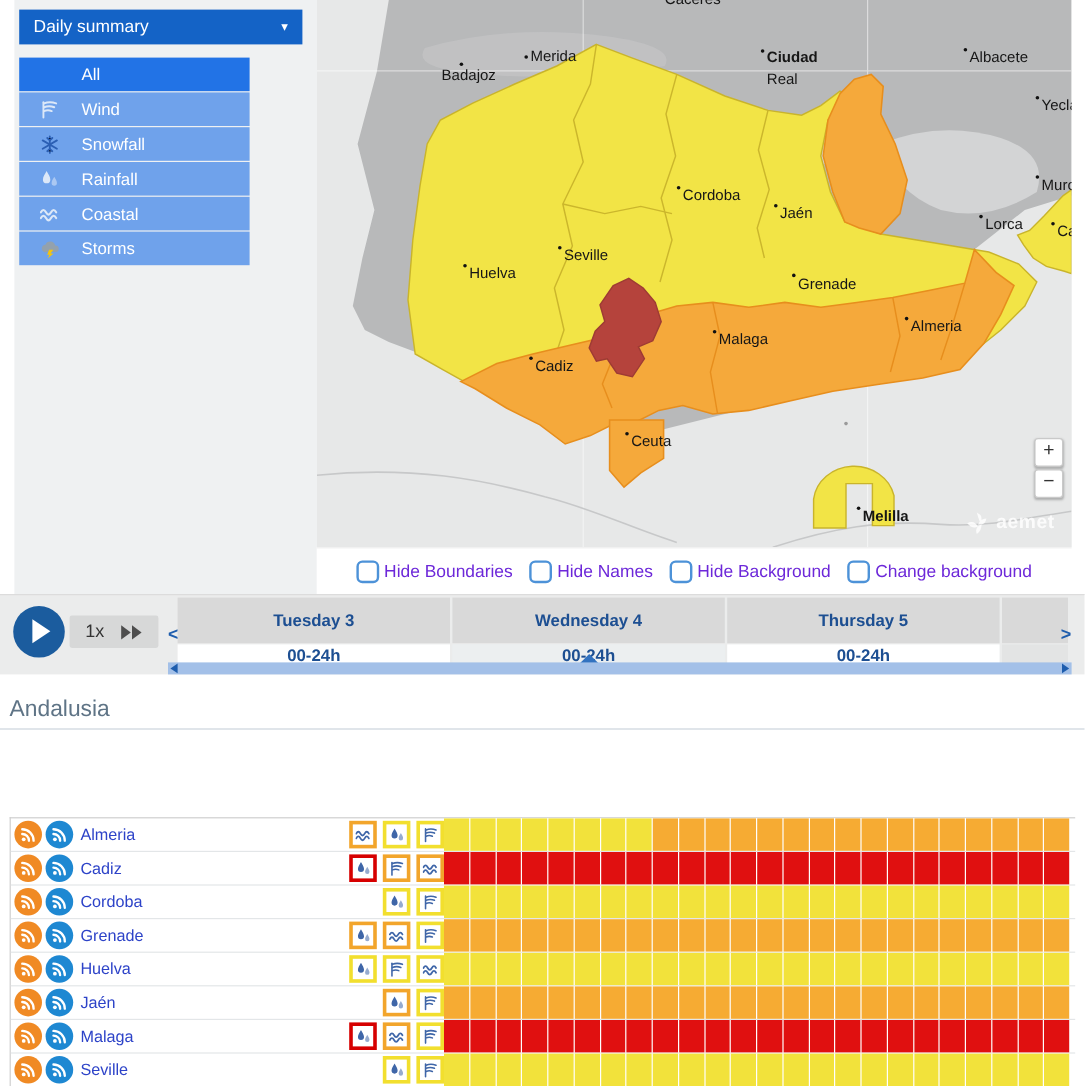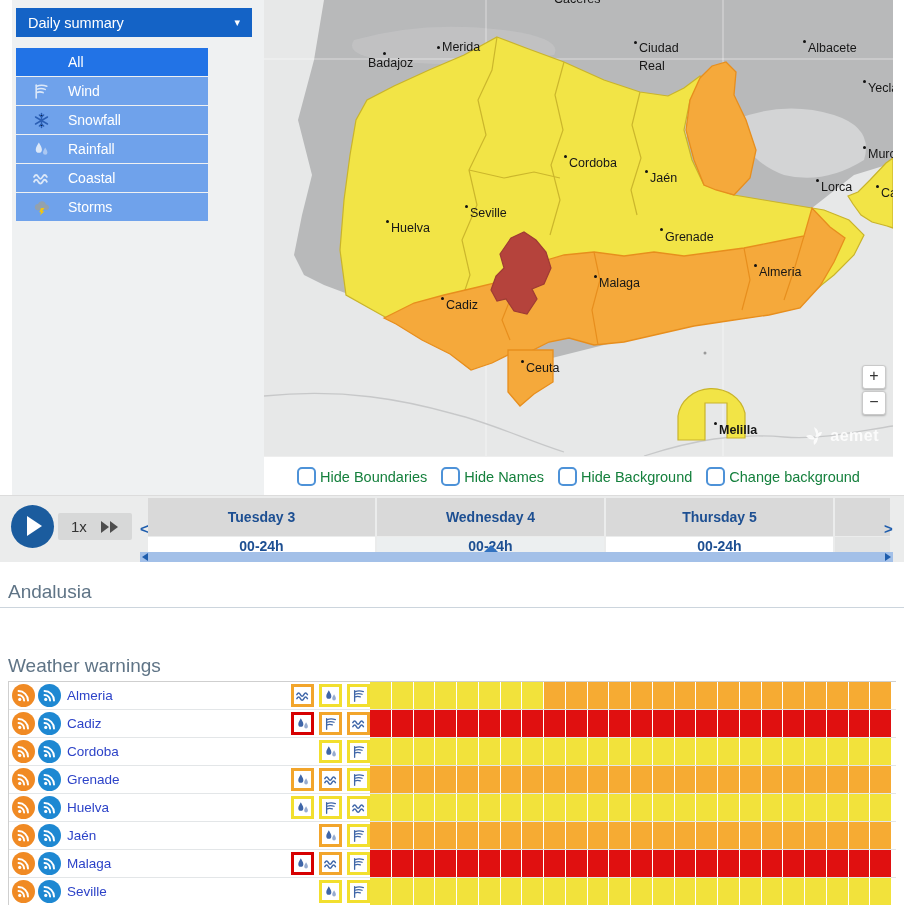--- a/index.html
+++ b/index.html
@@ -24,21 +24,21 @@
   .city .dot{position:absolute;width:3px;height:3px;background:#111;border-radius:50%;}
   .zoomctl{position:absolute;right:9px;top:365px;width:22px;}
   .zbtn{width:22px;height:22px;background:#fff;border:1px solid #c9c9c9;border-radius:3px;margin-bottom:2px;
         font-size:16px;line-height:20px;text-align:center;color:#333;cursor:pointer;box-shadow:0 1px 2px rgba(0,0,0,.25);}
   .attrib{position:absolute;right:14px;bottom:8px;color:#fff;opacity:.85;font-weight:bold;
           font-size:16px;display:flex;align-items:center;letter-spacing:.5px;}
   .attrib .swirl{width:24px;height:24px;margin-right:4px;}
   
   .opt-row{position:absolute;left:264px;top:456px;width:629px;height:39px;background:#fff;
            display:flex;align-items:center;justify-content:center;border-top:1px solid #eee;}
-  .opt{display:flex;align-items:center;margin:0 7px;font-size:14.5px;color:#15803d;}
+  .opt{display:flex;align-items:center;margin:0 7px;font-size:14.5px;color:#6d28d9;}
   .cbx{width:15px;height:15px;border:2px solid #4d92d8;border-radius:5px;background:#fff;margin-right:4px;cursor:pointer;}
   
   .timeline{position:absolute;left:0;top:495px;width:904px;height:66px;background:#ebecec;border-top:1px solid #dcdcdc;}
   .play-wrap{position:absolute;left:0;top:0;width:140px;height:66px;}
   .play-btn{position:absolute;left:11px;top:9px;width:43px;height:43px;border-radius:50%;background:#1b5c9e;cursor:pointer;}
   .play-btn:after{content:"";position:absolute;left:16px;top:11px;border-left:15px solid #fff;
                   border-top:10px solid transparent;border-bottom:10px solid transparent;}
   .speed{position:absolute;left:58px;top:17px;width:74px;height:27px;background:#d7d8d8;border-radius:2px;
          display:flex;align-items:center;}
   .speed .spd{margin-left:13px;font-size:15px;color:#333;}
@@ -203,21 +203,21 @@
 
       <path d="M244,350 H289 V382 L270,394 256,406 244,392 Z" fill="#f5a93b" stroke="#e78e1d" stroke-width="1.3"></path>
 
       <path d="M414,440 414,416 A34 31 0 0 1 481,413 L481,438 463,438 463,403 441,403 441,440 Z" fill="#f2e446" stroke="#c9b42b" stroke-width="1.2"></path>
       <circle cx="441" cy="353" r="1.5" fill="#9a9a9a"></circle>
     </svg>
     <div id="cities">
         <div class="city" style="left: 290px; top: -8px;">Caceres</div>
         <div class="city" style="left: 104px; top: 56px;">Badajoz<div class="dot" style="left: 15px; top: -4px;"></div></div>
         <div class="city" style="left: 178px; top: 40px;">Merida<div class="dot" style="left: -5px; top: 6px;"></div></div>
-        <div class="city" style="left: 375px; top: 41px;">Ciudad<div class="dot" style="left: -5px; top: 0px;"></div></div>
+        <div class="city" style="left: 375px; top: 41px; font-weight: bold;">Ciudad<div class="dot" style="left: -5px; top: 0px;"></div></div>
         <div class="city" style="left: 375px; top: 59px;">Real</div>
         <div class="city" style="left: 544px; top: 41px;">Albacete<div class="dot" style="left: -5px; top: -1px;"></div></div>
         <div class="city" style="left: 604px; top: 81px;">Yecla<div class="dot" style="left: -5px; top: -1px;"></div></div>
         <div class="city" style="left: 604px; top: 147px;">Murcia<div class="dot" style="left: -5px; top: -1px;"></div></div>
         <div class="city" style="left: 557px; top: 180px;">Lorca<div class="dot" style="left: -5px; top: -1px;"></div></div>
         <div class="city" style="left: 617px; top: 186px;">Cartagena<div class="dot" style="left: -5px; top: -1px;"></div></div>
         <div class="city" style="left: 305px; top: 156px;">Cordoba<div class="dot" style="left: -5px; top: -1px;"></div></div>
         <div class="city" style="left: 386px; top: 171px;">Jaén<div class="dot" style="left: -5px; top: -1px;"></div></div>
         <div class="city" style="left: 206px; top: 206px;">Seville<div class="dot" style="left: -5px; top: -1px;"></div></div>
         <div class="city" style="left: 127px; top: 221px;">Huelva<div class="dot" style="left: -5px; top: -1px;"></div></div>
@@ -296,21 +296,20 @@
       </div>
     <span class="tl-arrow next">&gt;</span>
     <div class="tl-scroll">
         <span class="sa l"></span>
         <span class="sa r"></span>
       </div>
   </div>
 
   <div class="sec-title" style="top:581px">Andalusia</div>
   <div class="rule" style="top:607px"></div>
-  <div class="sec-title" style="top:655px">Weather warnings</div>
 
   <div class="wtable" id="wtable">
       <div class="wrow">
         <span class="rss o">
           <svg>
             <use href="#ic-rss"></use>
           </svg>
         </span>
         <span class="rss b">
           <svg>

